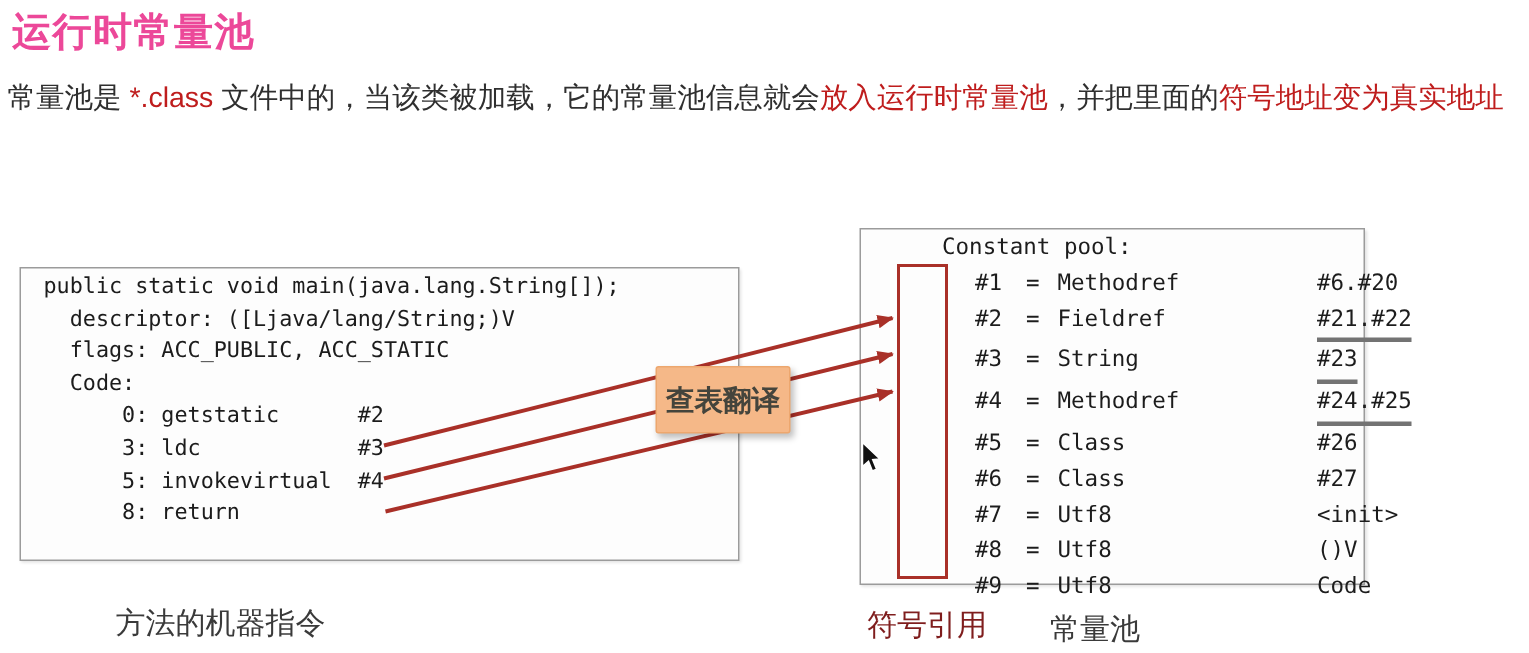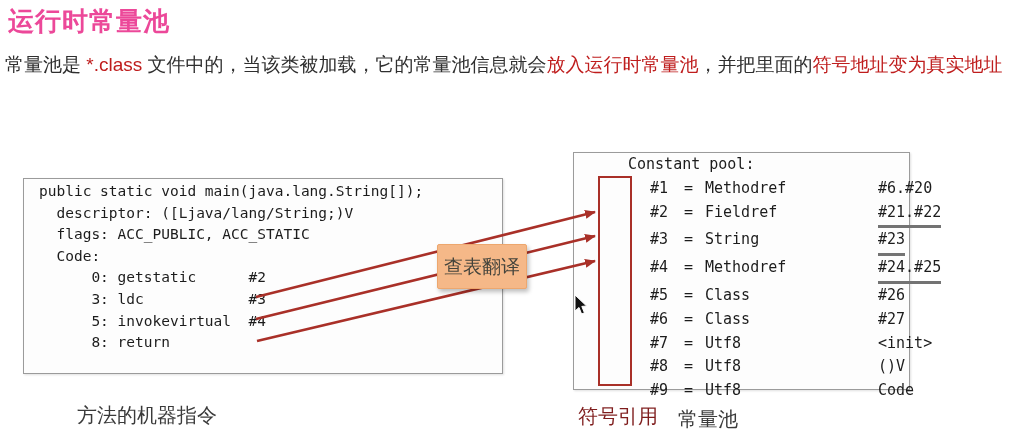--- a/index.html
+++ b/index.html
@@ -22,48 +22,48 @@
   .intro .red{color:#bf1d1d;}
   .code-box{
     position:absolute;
     background:#fdfdfd;
     border:1.5px solid #9b9b9b;
     box-shadow:1px 1px 2px rgba(0,0,0,0.12);
     font-family:"DejaVu Sans Mono", monospace;
     color:#1c1c1c;
     box-sizing:border-box;
   }
-  .left-box{left:23px;top:178px;width:480px;height:196px;padding:2px 16px 0 15px;}
+  .left-box{left:13px;top:178px;width:480px;height:196px;padding:2px 16px 0 15px;}
   .left-box .code-line{white-space:pre;font-size:14.5px;line-height:21.6px;}
   .right-box{left:573px;top:152px;width:337px;height:238px;font-size:15px;padding-left:44px;}
   .cp-header{margin-left:10px;line-height:23.8px;white-space:pre;}
   .cp-row{display:flex;line-height:23.8px;}
   .cp-idx{width:22px;margin-left:32px;flex:none;}
   .cp-eq{width:33px;text-align:center;flex:none;}
   .cp-type{width:173px;flex:none;}
   .cp-val{flex:none;}
   .cp-val.ul{border-bottom:3px solid #737373;padding-bottom:1px;}
   .red-rect{
     position:absolute;left:598px;top:176px;width:34px;height:210px;
     border:2.5px solid #a93028;box-sizing:border-box;
     pointer-events:none;
   }
   .arrows{position:absolute;left:0;top:0;pointer-events:none;}
   .lookup-label{
     position:absolute;left:437px;top:244px;width:90px;height:45px;
     background:#f5b888;border:1px solid #eda76e;border-radius:2px;
     box-shadow:2px 3px 4px rgba(0,0,0,0.25);
     display:flex;align-items:center;justify-content:center;
-    font-size:19px;color:#44443c;box-sizing:border-box;
+    font-size:19px;color:#44443c;box-sizing:border-box;font-weight:bold;
   }
   .cursor{position:absolute;left:574px;top:294px;}
   .caption{position:absolute;font-size:20px;color:#3a3a3a;margin:0;}
   .caption-left{left:77px;top:402px;}
   .caption-symbol{left:578px;top:403px;color:#7f1d1d;}
-  .caption-pool{left:678px;top:406px;}
+  .caption-pool{left:700px;top:406px;}
 </style>
 </head>
 <body>
 
 <div class="stage">
 
   <h1 class="title">运行时常量池</h1>
 
   <p class="intro"><span>常量池是 </span><span class="red">*.class</span><span> 文件中的，当该类被加载，它的常量池信息就会</span><span class="red">放入运行时常量池</span><span>，并把里面的</span><span class="red">符号地址变为真实地址</span></p>
 

